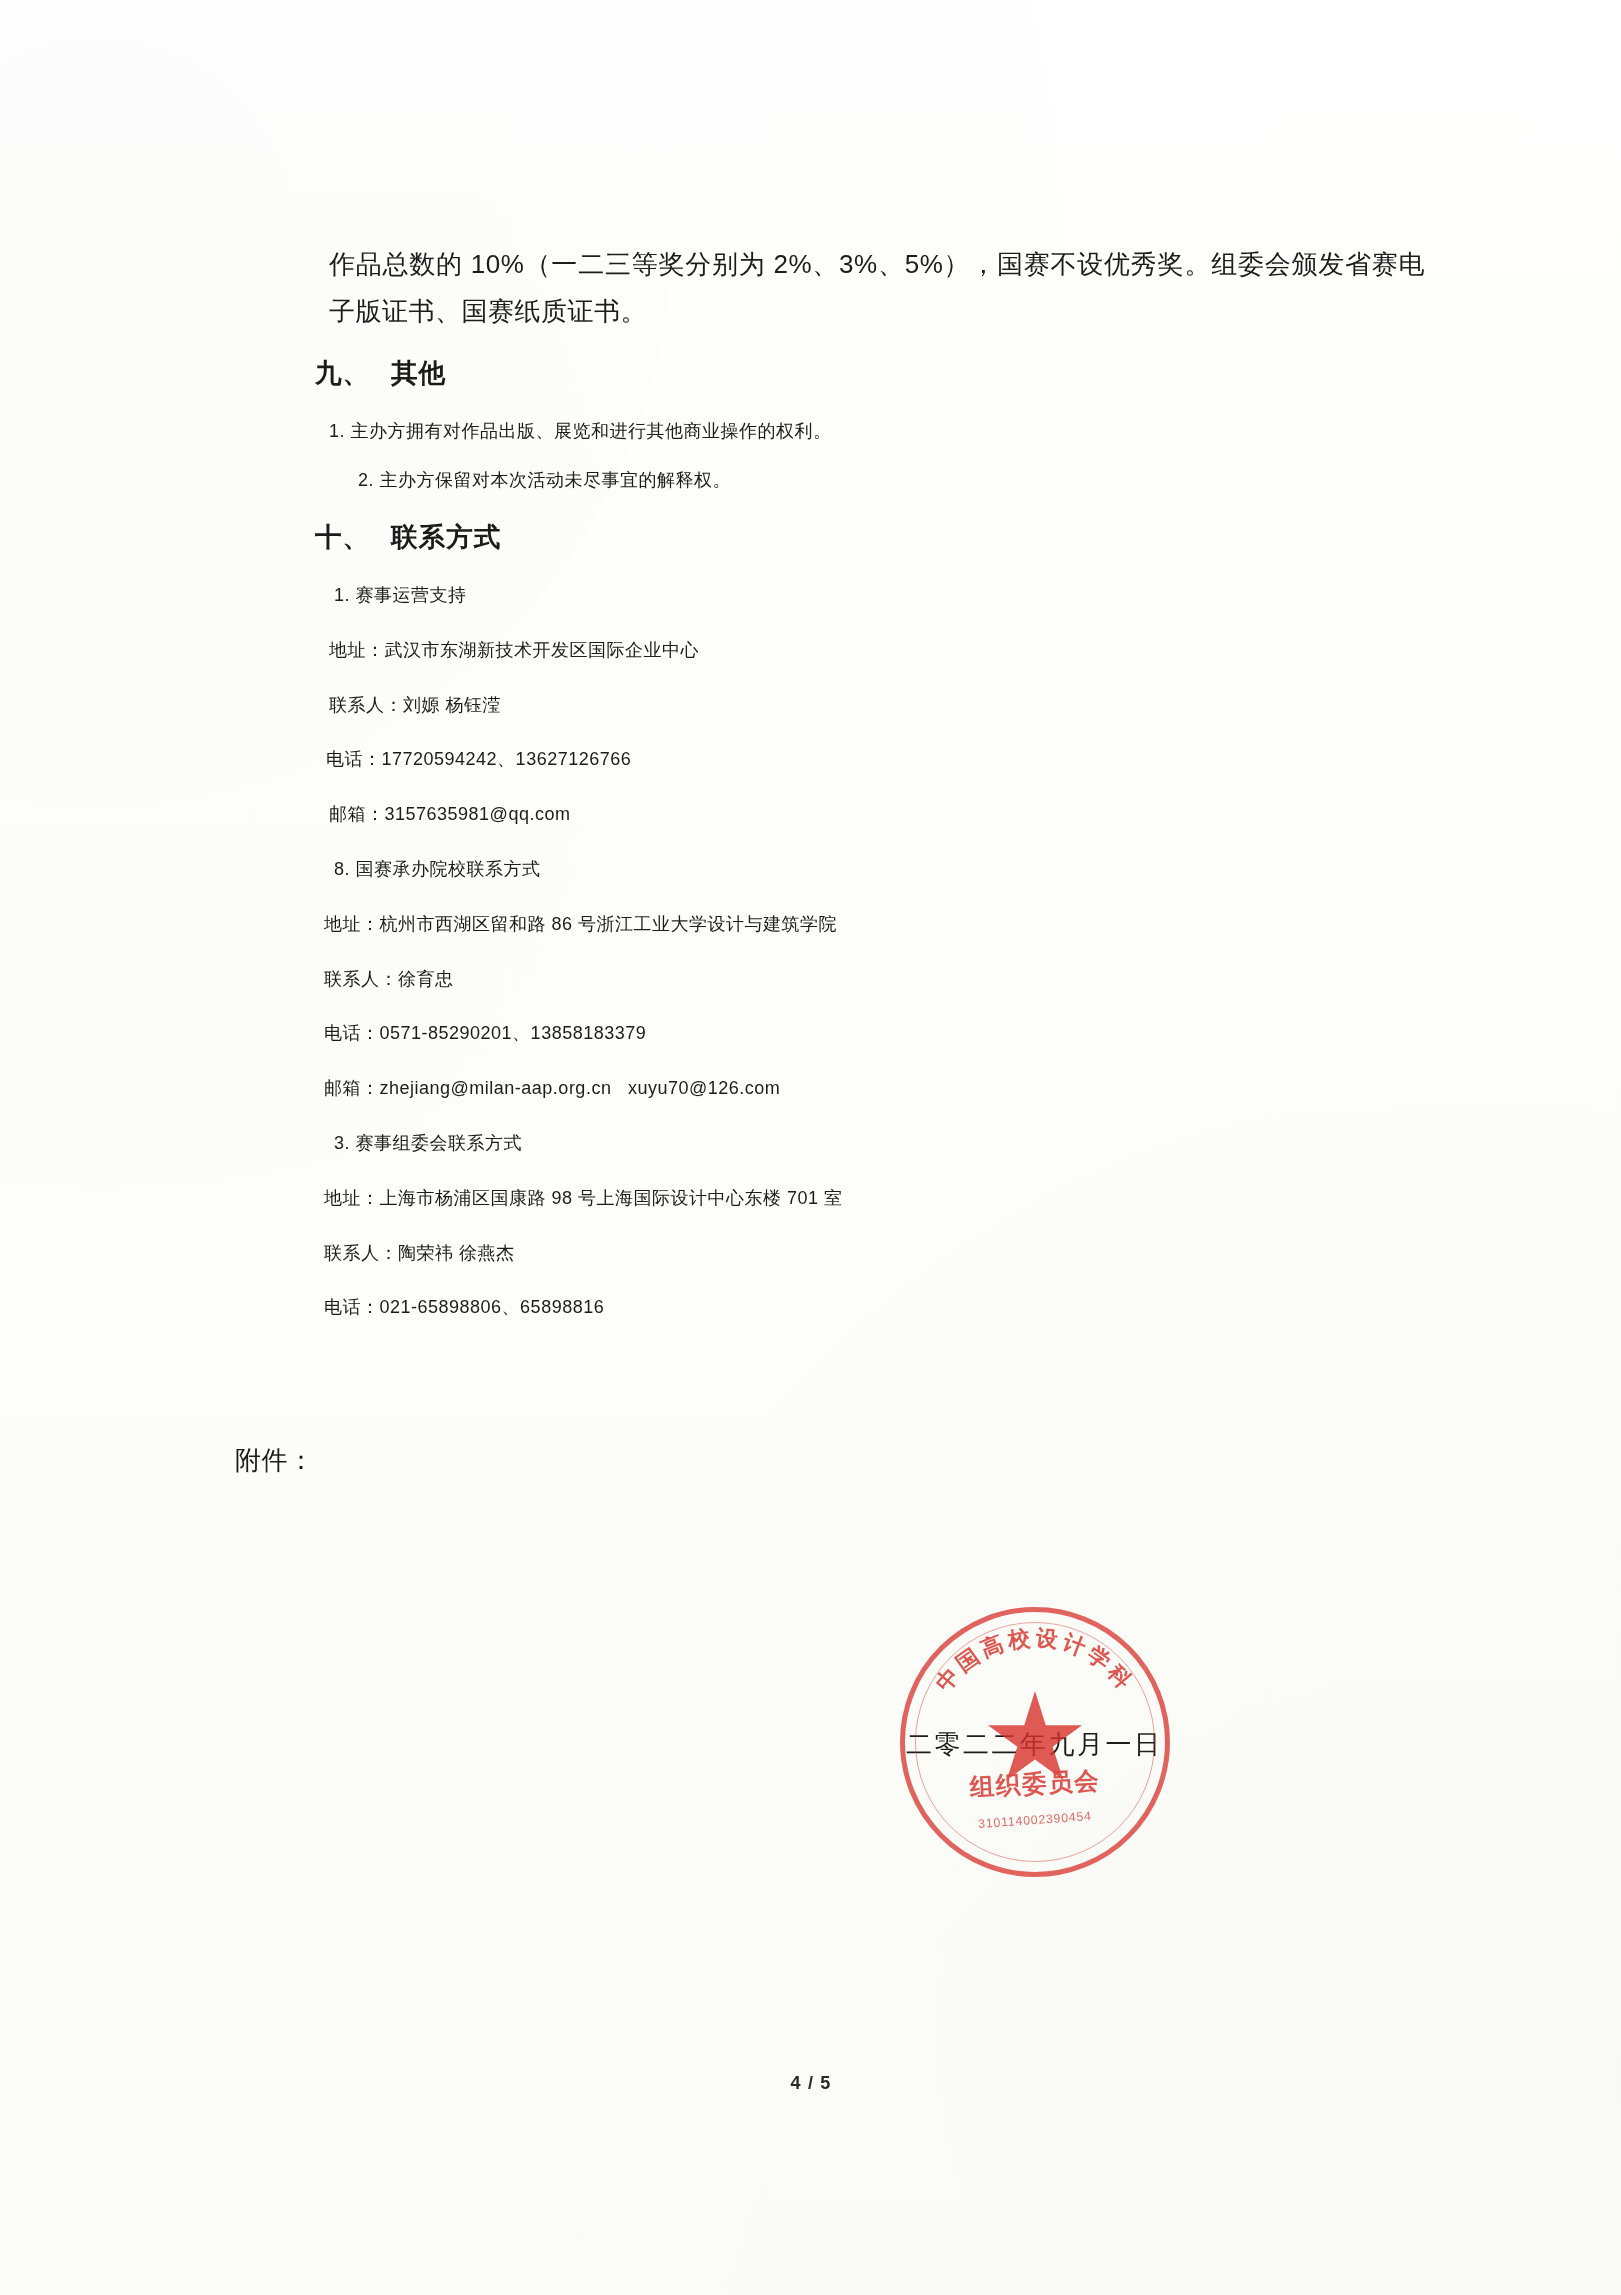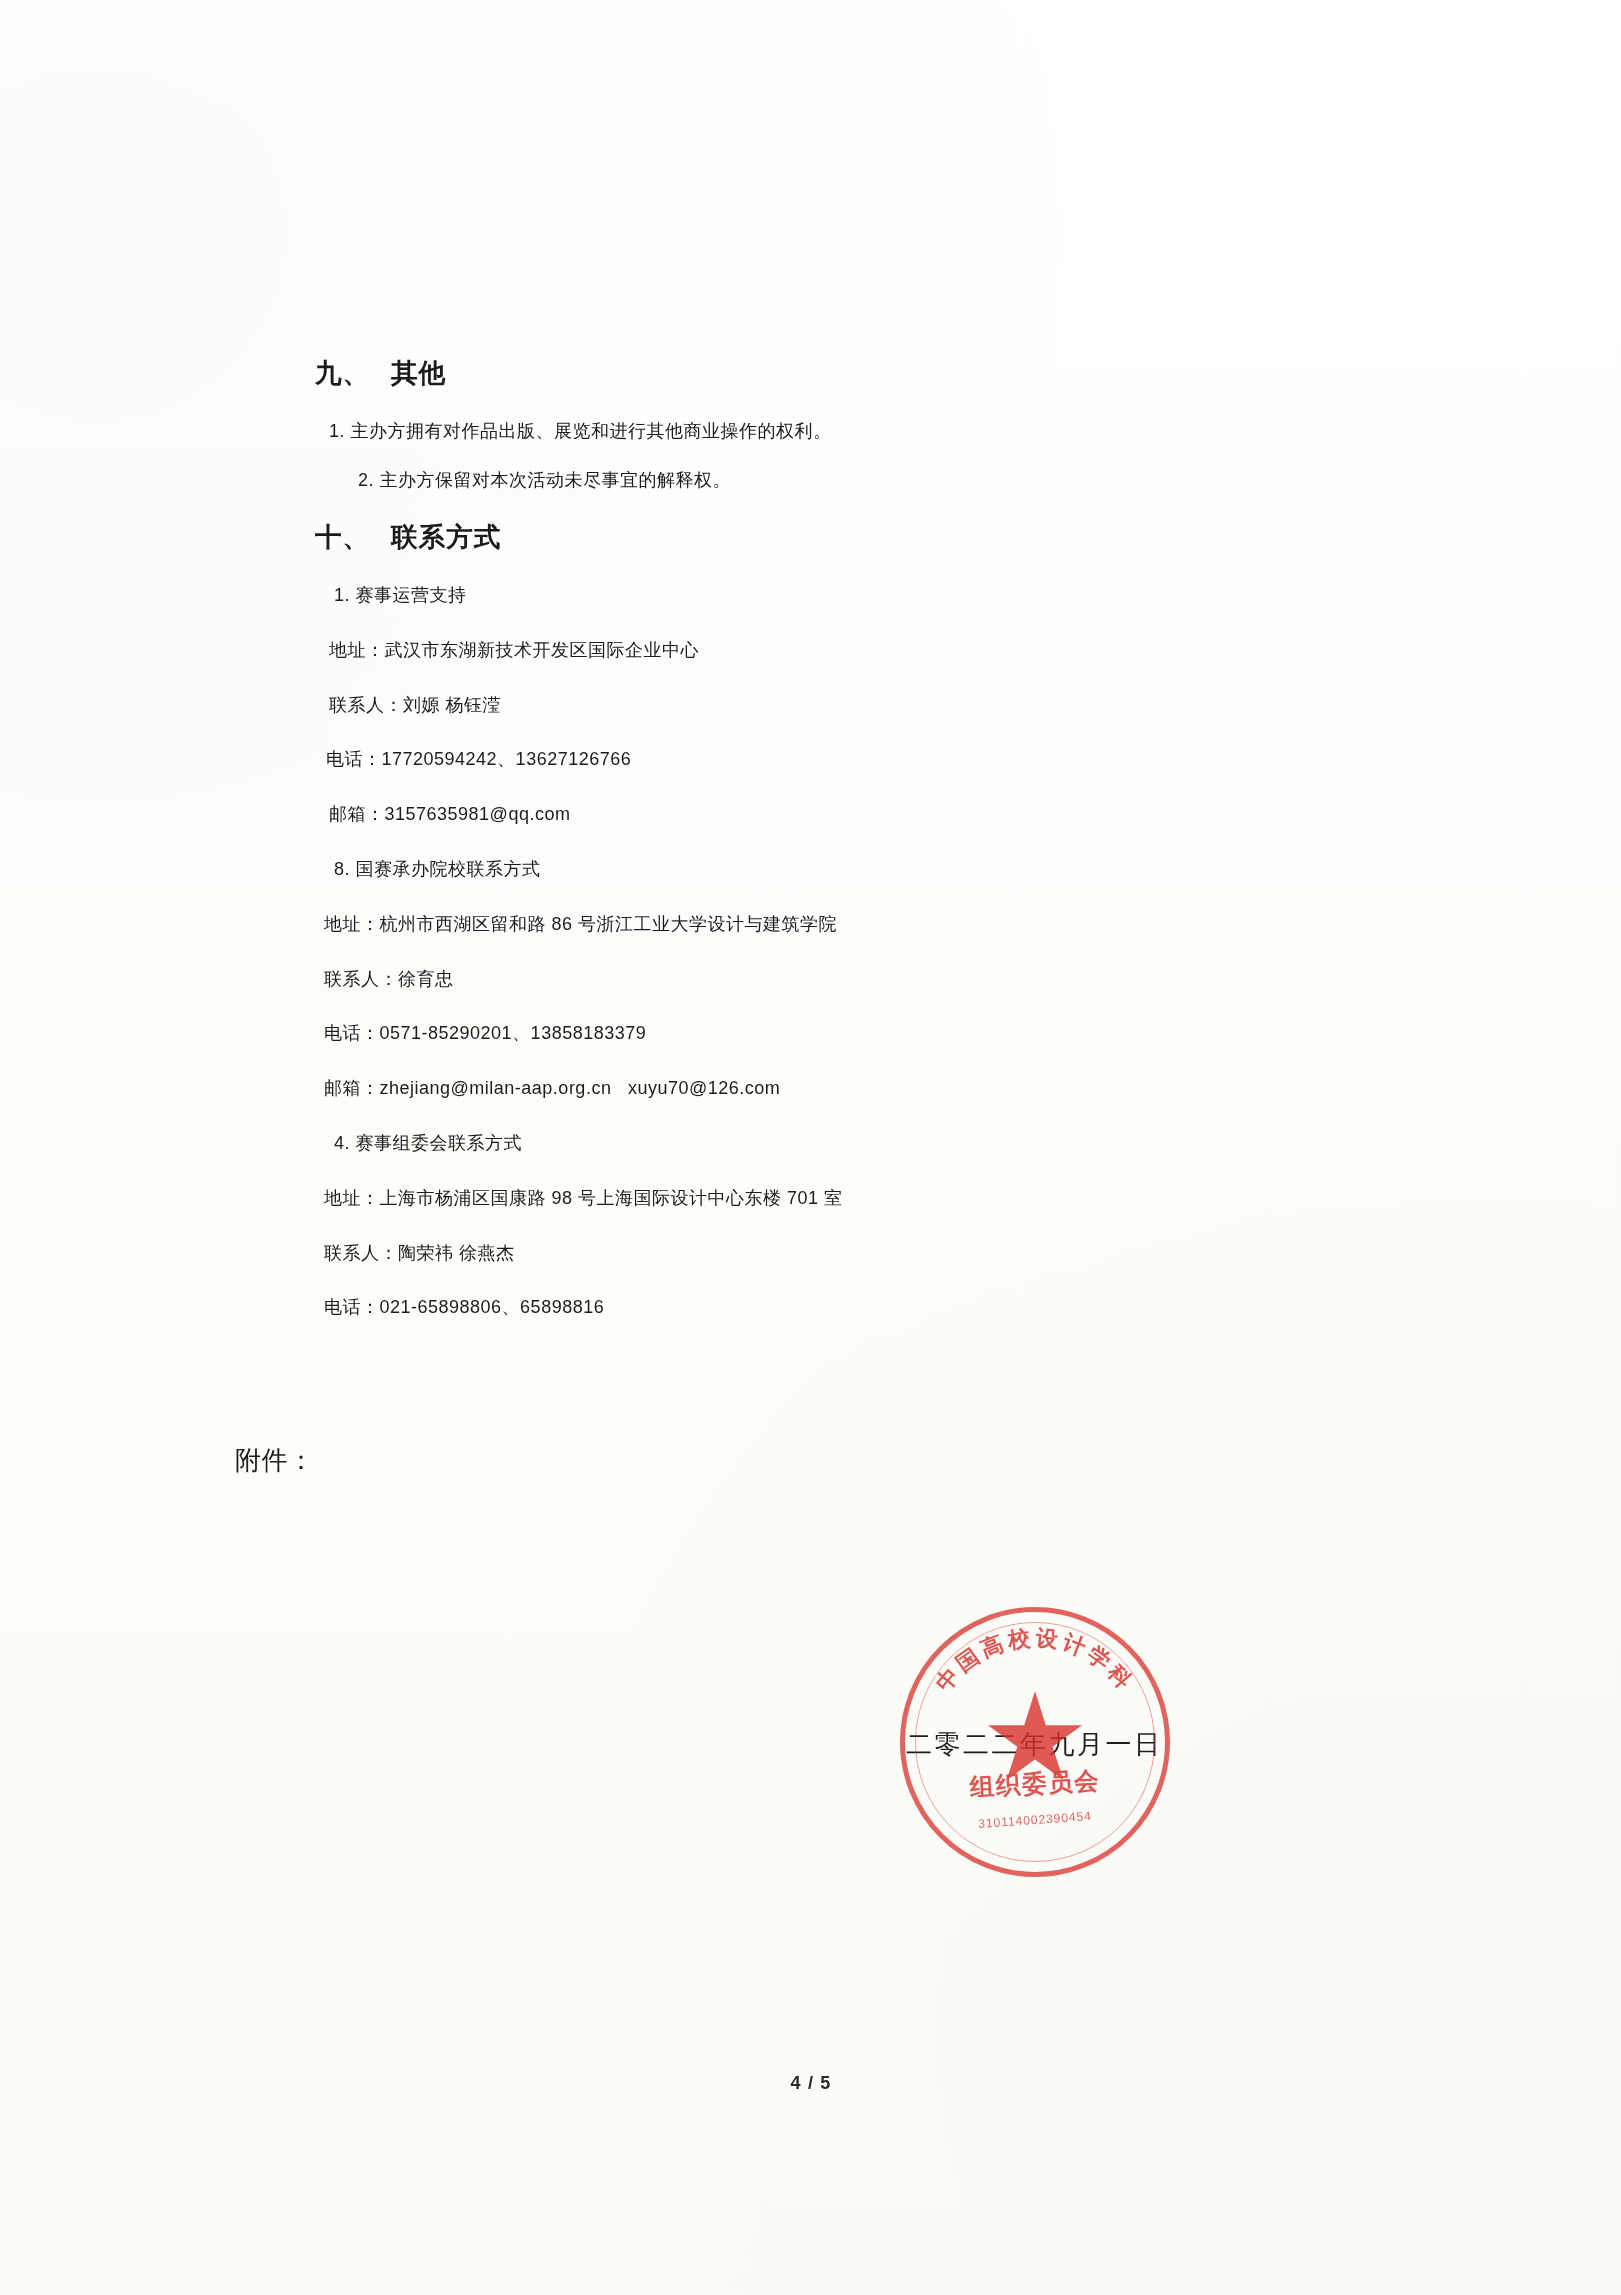--- a/index.html
+++ b/index.html
@@ -169,20 +169,21 @@
     color: #1c1c1c;
     white-space: pre;
   }
 </style>
 </head>
 <body>
 
 <div class="page">
   <div class="content">
 
+    <div class="para" style="top:241px;">作品总数的 10%（一二三等奖分别为 2%、3%、5%），国赛不设优秀奖。组委会颁发省赛电子版证书、国赛纸质证书。</div>
 
     <div class="block heading" style="left:315px; top:360px;">九、</div>
     <div class="block heading" style="left:391px; top:360px;">其他</div>
 
     <div class="indent-line" style="left:329px; top:419px;">1. 主办方拥有对作品出版、展览和进行其他商业操作的权利。</div>
     <div class="indent-line" style="left:329px; top:468px;margin-left:29px;">2. 主办方保留对本次活动未尽事宜的解释权。</div>
 
     <div class="block heading" style="left:315px; top:524px;">十、</div>
     <div class="block heading" style="left:391px; top:524px;">联系方式</div>
 
@@ -191,21 +192,21 @@
     <div class="indent-line" style="left:329px; top:693px;">联系人：刘嫄 杨钰滢</div>
     <div class="indent-line" style="left:326px; top:747px;">电话：17720594242、13627126766</div>
     <div class="indent-line" style="left:329px; top:802px;">邮箱：3157635981@qq.com</div>
 
     <div class="indent-line" style="left:334px; top:857px;">8. 国赛承办院校联系方式</div>
     <div class="indent-line" style="left:324px; top:912px;">地址：杭州市西湖区留和路 86 号浙江工业大学设计与建筑学院</div>
     <div class="indent-line" style="left:324px; top:967px;">联系人：徐育忠</div>
     <div class="indent-line" style="left:324px; top:1021px;">电话：0571-85290201、13858183379</div>
     <div class="indent-line" style="left:324px; top:1076px;">邮箱：zhejiang@milan-aap.org.cn   xuyu70@126.com</div>
 
-    <div class="indent-line" style="left:334px; top:1131px;">4. 赛事组委会联系方式</div>
+    <div class="indent-line" style="left:334px; top:1131px;">3. 赛事组委会联系方式</div>
     <div class="indent-line" style="left:324px; top:1186px;">地址：上海市杨浦区国康路 98 号上海国际设计中心东楼 701 室</div>
     <div class="indent-line" style="left:324px; top:1241px;">联系人：陶荣祎 徐燕杰</div>
     <div class="indent-line" style="left:324px; top:1295px;">电话：021-65898806、65898816</div>
 
     <div class="attach-label">附件：</div>
 
     <div class="date-line">二零二二年九月一日</div>
 
     <div class="seal">
       <div class="ring"></div>

